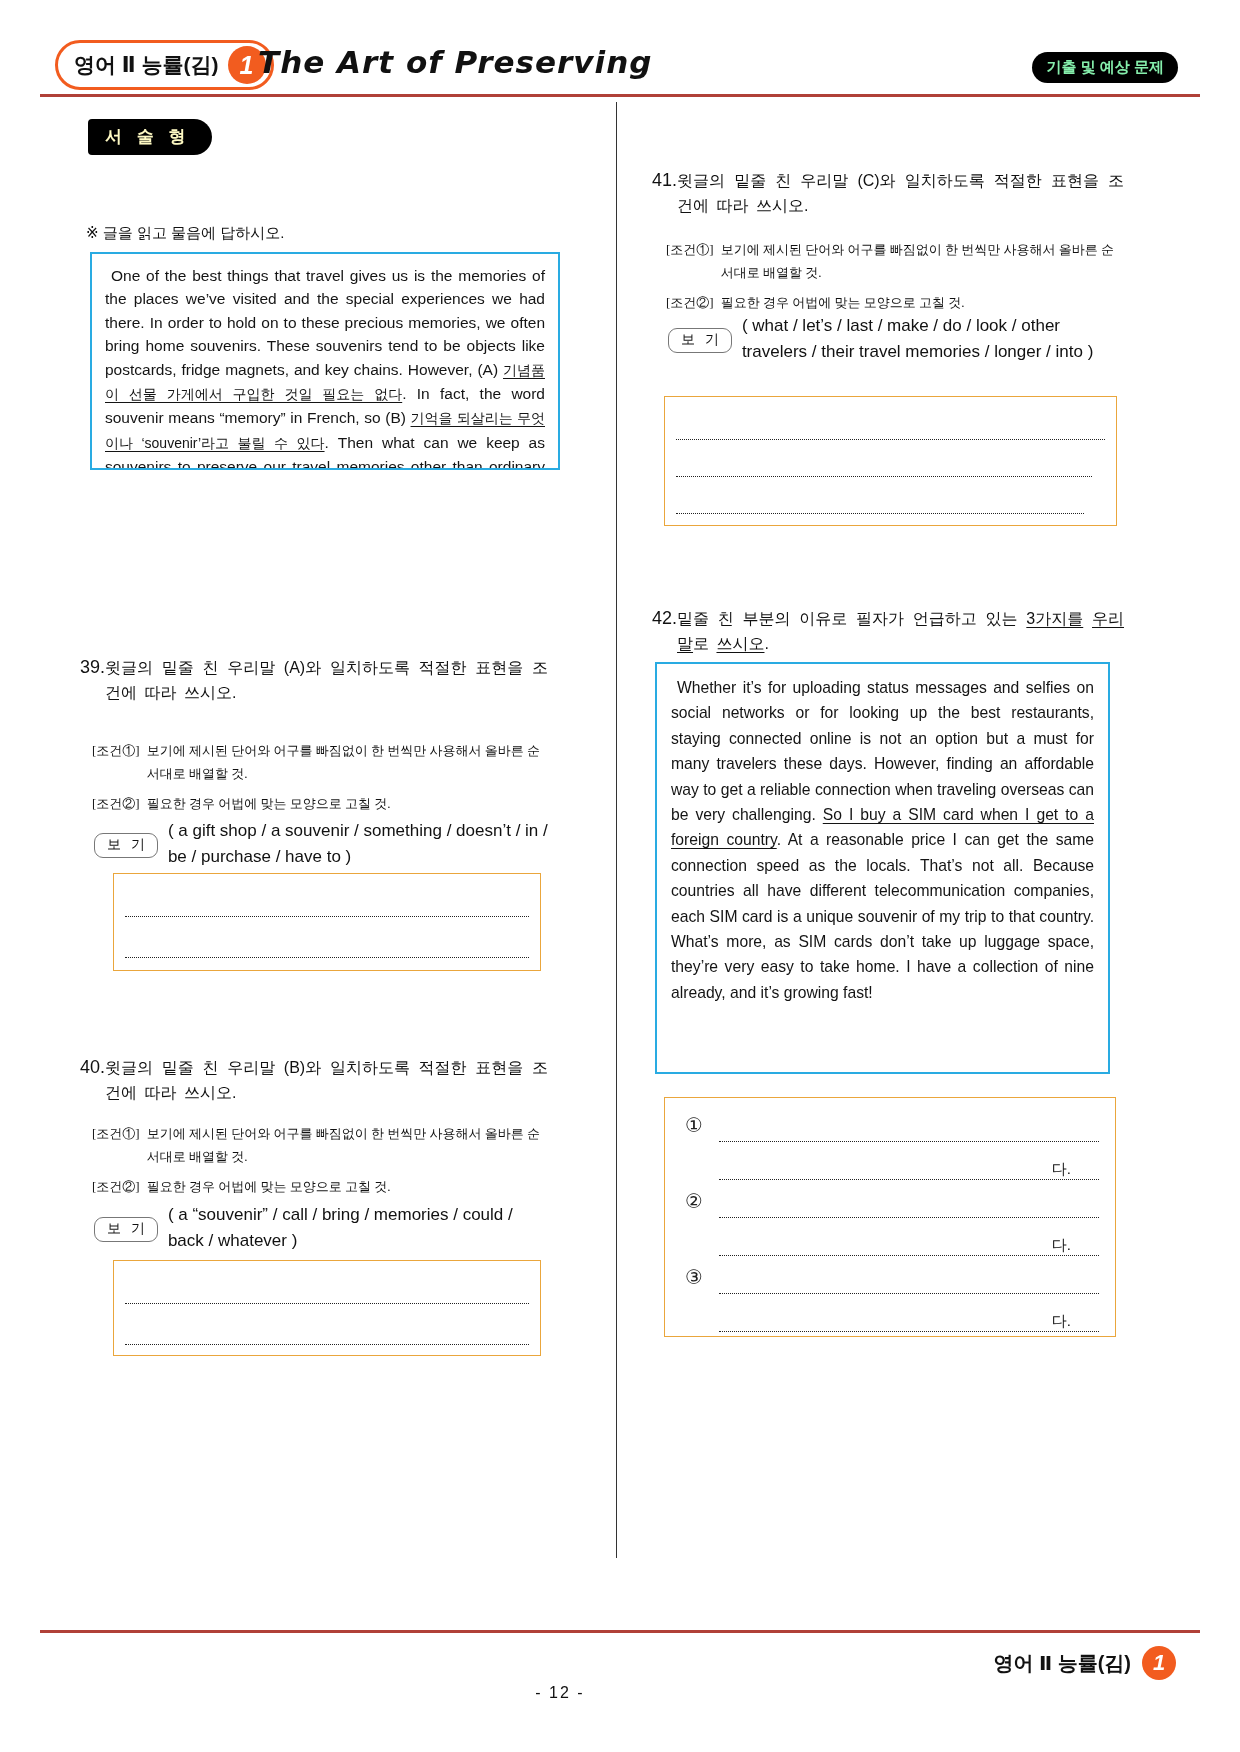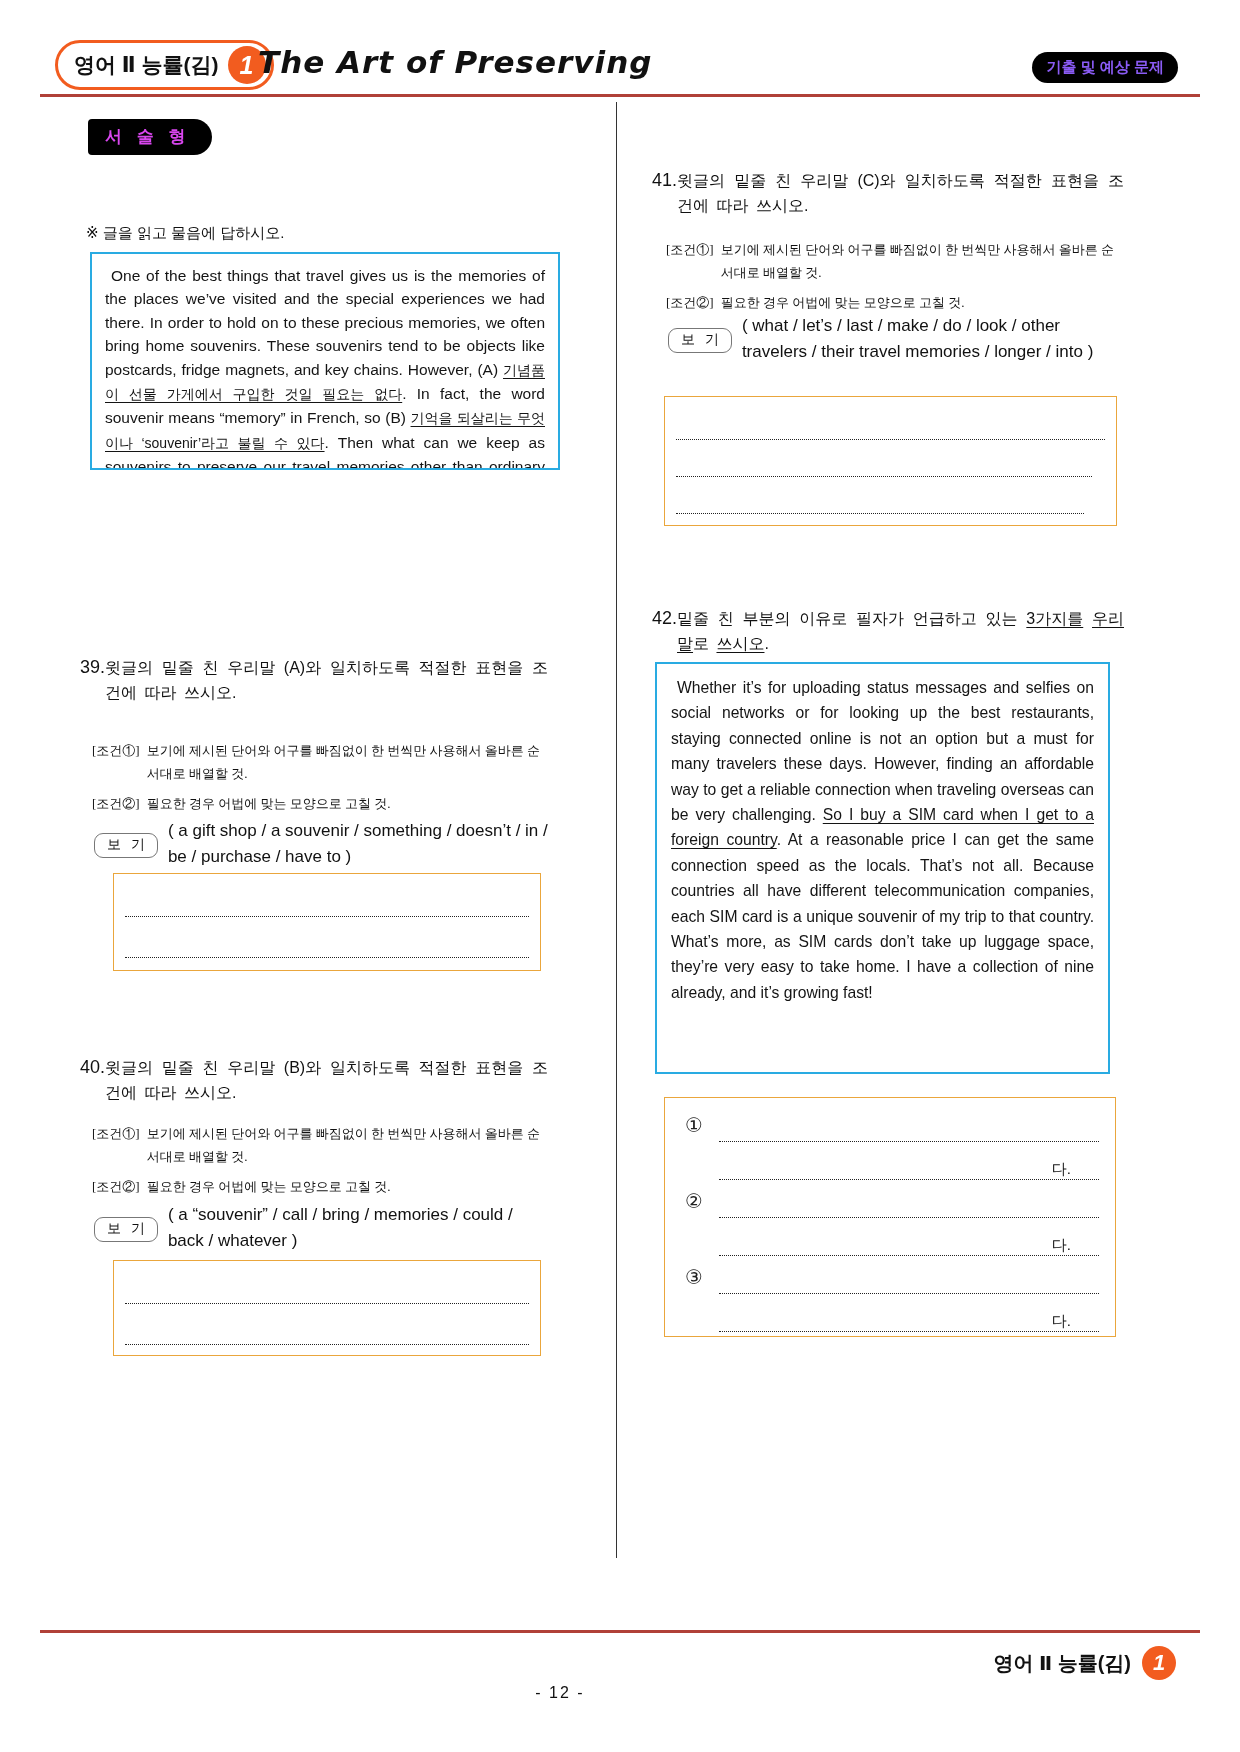--- a/index.html
+++ b/index.html
@@ -17,31 +17,31 @@
   .num-circle{
     width:38px;height:38px;border-radius:50%;background:#f25c1f;color:#fff;
     display:flex;align-items:center;justify-content:center;
     font-weight:bold;font-style:italic;font-size:25px;
   }
   .doc-title{
     position:absolute;left:258px;top:44px;font-size:31px;font-weight:bold;font-style:italic;
     font-family:"DejaVu Sans",sans-serif;letter-spacing:1px;
   }
   .badge-right{
-    position:absolute;right:62px;top:52px;background:#000;color:#8b5cf6;font-weight:bold;
+    position:absolute;right:62px;top:52px;background:#000;color:#86efac;font-weight:bold;
     font-size:15px;padding:6px 14px;border-radius:17px;white-space:nowrap;
   }
   .rule{position:absolute;left:40px;width:1160px;height:3px;background:#b04038;}
   .rule-top{top:94px;}
   .rule-bottom{top:1630px;}
   .divider{position:absolute;left:616px;top:102px;width:1px;height:1456px;background:#333;}
 
   
   .seosul-badge{
-    position:absolute;left:88px;top:119px;background:#000;color:#d946ef;font-weight:bold;
+    position:absolute;left:88px;top:119px;background:#000;color:#fef9c3;font-weight:bold;
     font-size:17px;padding:6px 22px 7px 17px;border-radius:4px 18px 18px 4px;letter-spacing:5px;
   }
   .inst{position:absolute;left:86px;top:224px;font-size:15px;}
 
   
   .passage{
     position:absolute;border:2px solid #29abe2;background:#fff;text-align:justify;
     box-sizing:border-box;overflow:hidden;color:#141414;
   }
   .p-a{left:90px;top:252px;width:470px;height:218px;padding:10px 13px;font-size:15.5px;line-height:23.4px;text-indent:6px;}

